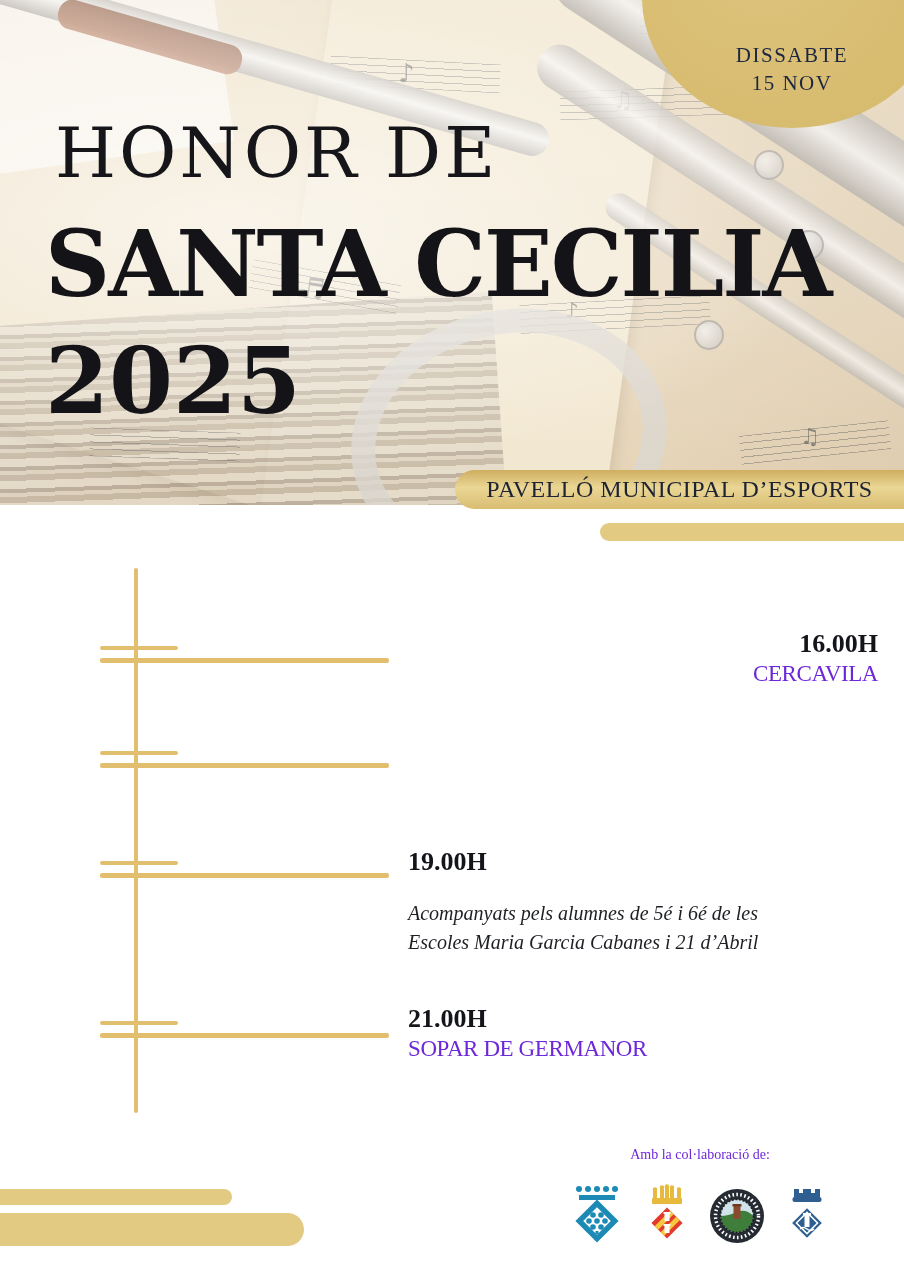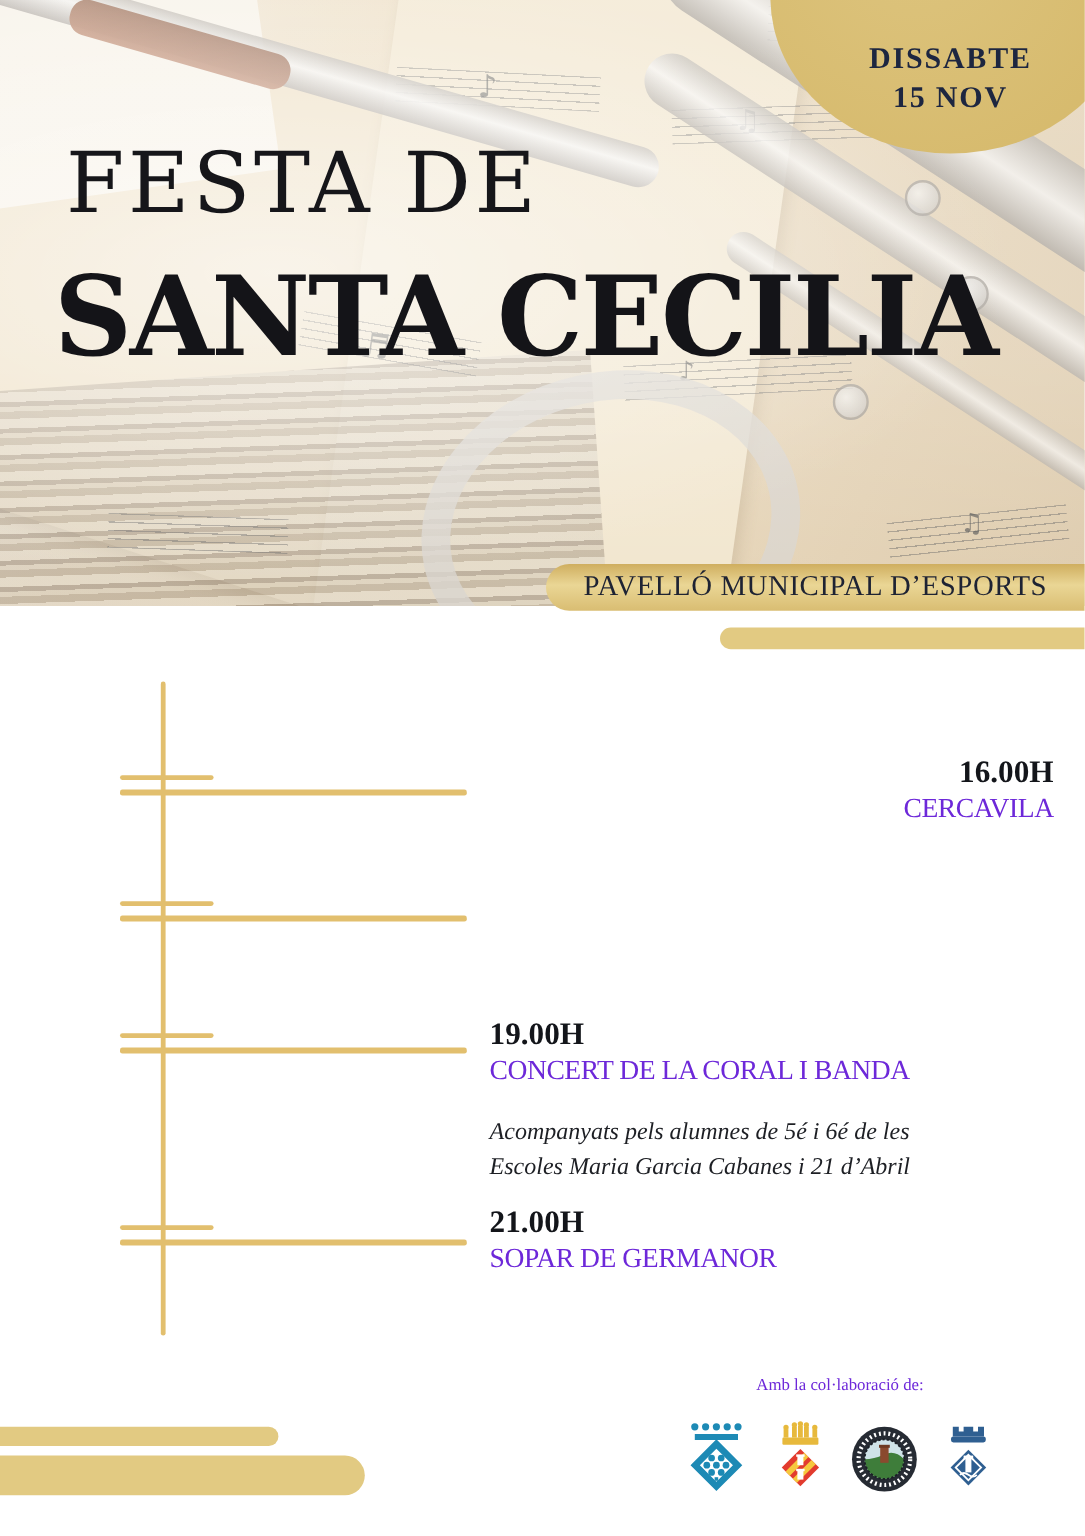--- a/index.html
+++ b/index.html
@@ -49,21 +49,21 @@
   .wash{left:0;top:0;width:904px;height:505px;
     background:radial-gradient(ellipse at 25% 45%,rgba(255,255,255,.55),rgba(255,255,255,0) 65%),
                linear-gradient(180deg,rgba(255,255,255,.34),rgba(255,255,255,.28) 60%,rgba(255,255,255,.12));}
   
   .badge{
     position:absolute;left:642px;top:-132px;width:300px;height:260px;border-radius:50%;
     background:radial-gradient(circle at 40% 30%,#ddc47e,#d5b869);
     display:flex;flex-direction:column;justify-content:flex-end;align-items:center;
     padding-bottom:34px;box-sizing:border-box;gap:7px;
   }
-  .badge .bline{font-size:25px;font-weight:bold;letter-spacing:1.5px;color:#1d2640;line-height:1;}
+  .badge .bline{font-size:21px;font-weight:normal;letter-spacing:1.5px;color:#1d2640;line-height:1;}
   
   .title-l1{position:absolute;left:55px;top:118px;font-size:70px;letter-spacing:3px;color:#16161a;font-family:"DejaVu Serif","Liberation Serif",serif;line-height:1;}
   .title-l2{position:absolute;left:45px;top:218px;font-size:92px;font-weight:bold;letter-spacing:-2px;color:#141418;font-family:"DejaVu Serif","Liberation Serif",serif;line-height:1;white-space:nowrap;transform:scaleX(.98);transform-origin:left;}
   .title-l3{position:absolute;left:45px;top:335px;font-size:92px;font-weight:bold;color:#141418;font-family:"DejaVu Serif","Liberation Serif",serif;line-height:1;}
   
   .venue-band{
     position:absolute;left:455px;top:470px;width:449px;height:39px;
     background:linear-gradient(180deg,#cfae5f,#ead695 45%,#d9bd72);
     border-radius:20px 0 0 20px;display:flex;align-items:center;justify-content:center;
   }
@@ -122,22 +122,23 @@
     <div class="key k3"></div>
     <div class="bell-ring"></div>
     <div class="wash"></div>
   </div>
 
   <div class="badge">
     <div class="bline">DISSABTE</div>
     <div class="bline">15 NOV</div>
   </div>
 
-  <div class="title-l1">FESTA DE</div>
+  <div class="title-l1">HONOR DE</div>
   <div class="title-l2">SANTA CECILIA</div>
+  <div class="title-l3">2025</div>
 
   <div class="venue-band">
     <span>PAVELLÓ MUNICIPAL D’ESPORTS</span>
   </div>
   <div class="small-bar"></div>
 
   <div class="tl-vert"></div>
   <div class="tl-short s1"></div>
   <div class="tl-long l1"></div>
   <div class="tl-short s2"></div>
@@ -148,21 +149,20 @@
   <div class="tl-long l4"></div>
 
   <div class="event e1">
     <div class="time">16.00H</div>
     <div class="name">CERCAVILA</div>
   </div>
   <div class="event e2">
   </div>
   <div class="event e3">
     <div class="time">19.00H</div>
-    <div class="name">CONCERT DE LA CORAL I BANDA</div>
     <div class="notes">
       <div>Acompanyats pels alumnes de 5é i 6é de les</div>
       <div>Escoles Maria Garcia Cabanes i 21 d’Abril</div>
     </div>
   </div>
   <div class="event e4">
     <div class="time">21.00H</div>
     <div class="name">SOPAR DE GERMANOR</div>
   </div>
 

